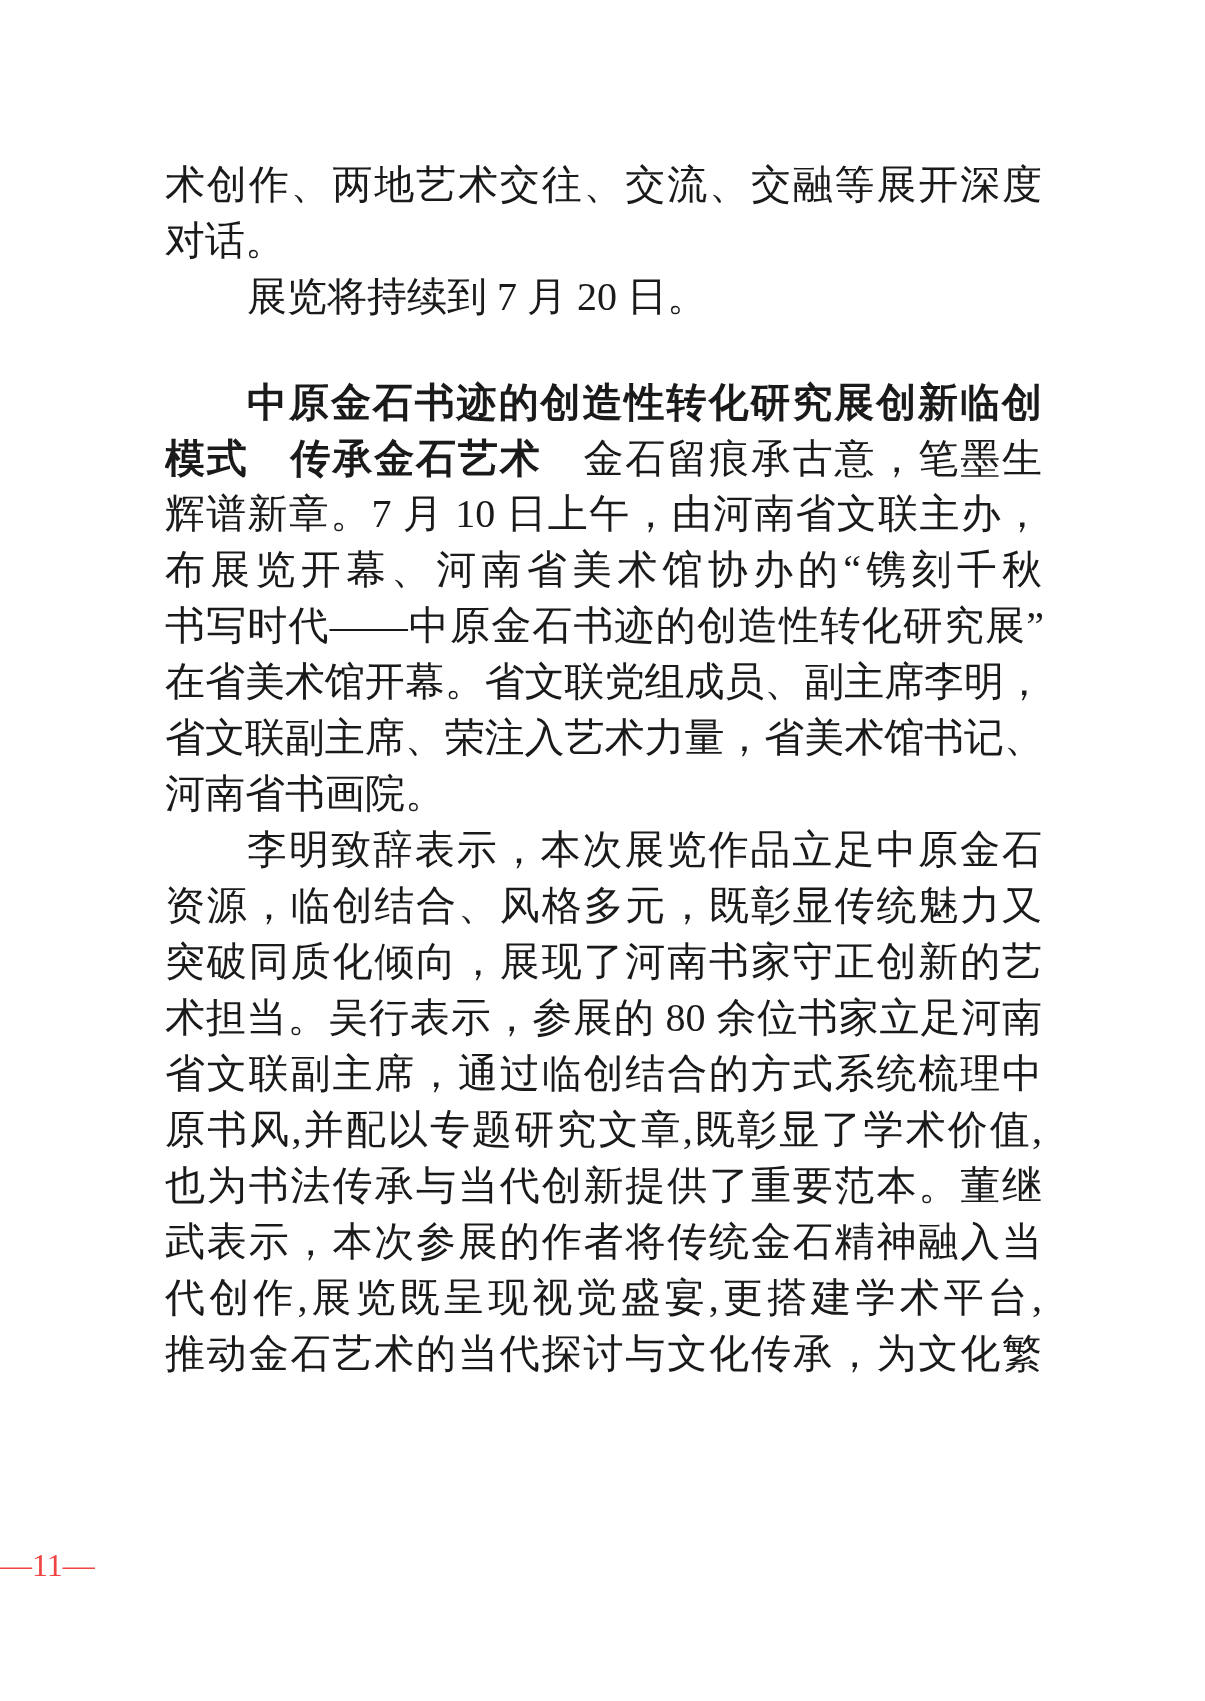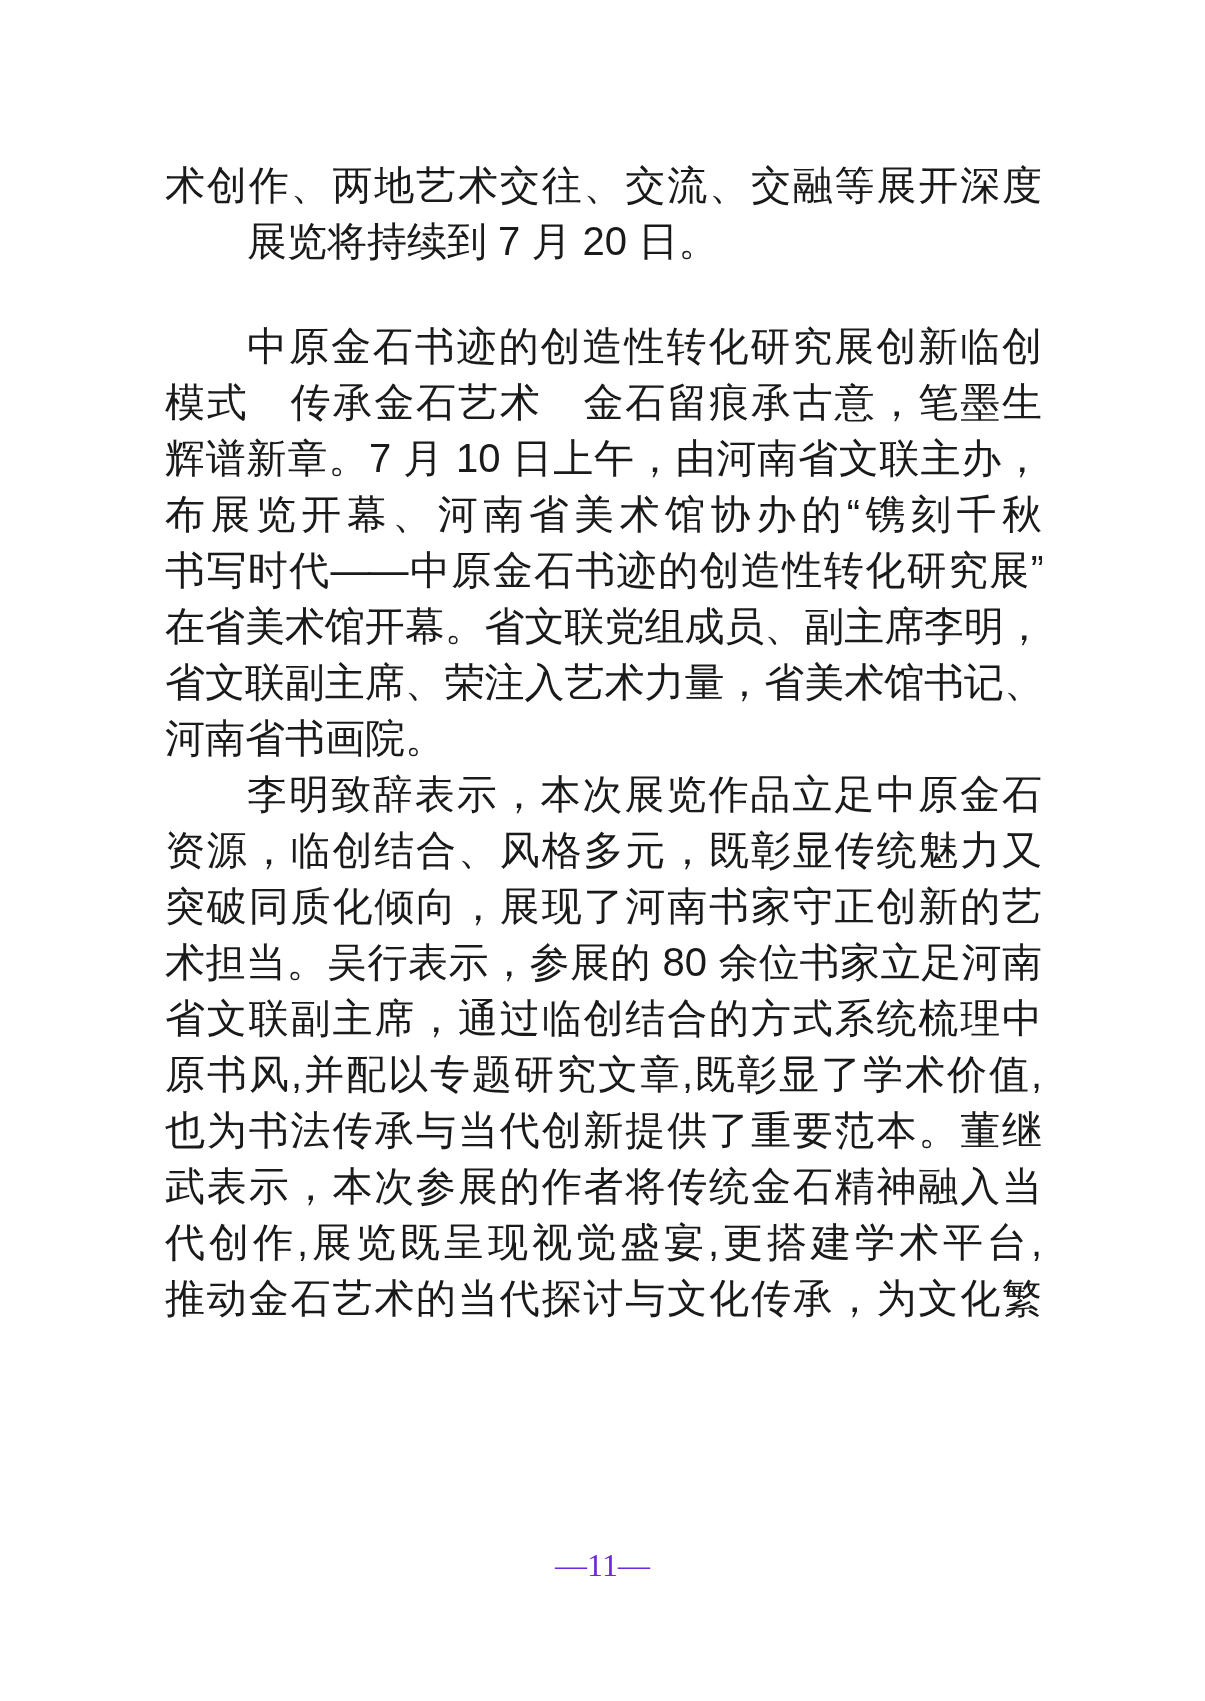--- a/index.html
+++ b/index.html
@@ -38,44 +38,45 @@
   .line.tight {
     letter-spacing: -2px;
   }
   .line.indent {
     padding-left: 82px;
   }
   .line.blank {
     height: 49px;
   }
   .run {
-    font-family: Liberation Sans, sans-serif;
+    font-family: Liberation Serif, serif;
   }
   .run.bold {
     font-family: "Liberation Sans", sans-serif;
-    font-weight: 400;
+    font-weight: 700;
   }
   .pagenum {
     position: absolute;
     top: 1545px;
     left: 0;
     width: 100%;
-    text-align: center;
+    text-align: left;
     font-size: 32px;
     line-height: 40px;
-    color: #6d28d9;
+    color: #ef4444;
     font-family: "Liberation Serif", serif;
   }
 </style>
 </head>
 <body>
 
 <div class="page">
   <div class="content">
       <div class="line justify"><span class="run">术创作、两地艺术交往、交流、交融等展开深度</span></div>
+      <div class="line"><span class="run">对话。</span></div>
       <div class="line indent"><span class="run">展览将持续到 7 月 20 日。</span></div>
       <div class="line blank"></div>
       <div class="line justify indent"><span class="run bold">中原金石书迹的创造性转化研究展创新临创</span></div>
       <div class="line justify"><span class="run bold">模式　传承金石艺术</span><span class="run">　金石留痕承古意，笔墨生</span></div>
       <div class="line justify"><span class="run">辉谱新章。7 月 10 日上午，由河南省文联主办，</span></div>
       <div class="line justify"><span class="run">布展览开幕、河南省美术馆协办的“镌刻千秋</span></div>
       <div class="line justify tight"><span class="run">书写时代——中原金石书迹的创造性转化研究展”</span></div>
       <div class="line justify tight"><span class="run">在省美术馆开幕。省文联党组成员、副主席李明，</span></div>
       <div class="line justify tight"><span class="run">省文联副主席、荣注入艺术力量，省美术馆书记、</span></div>
       <div class="line"><span class="run">河南省书画院。</span></div>

